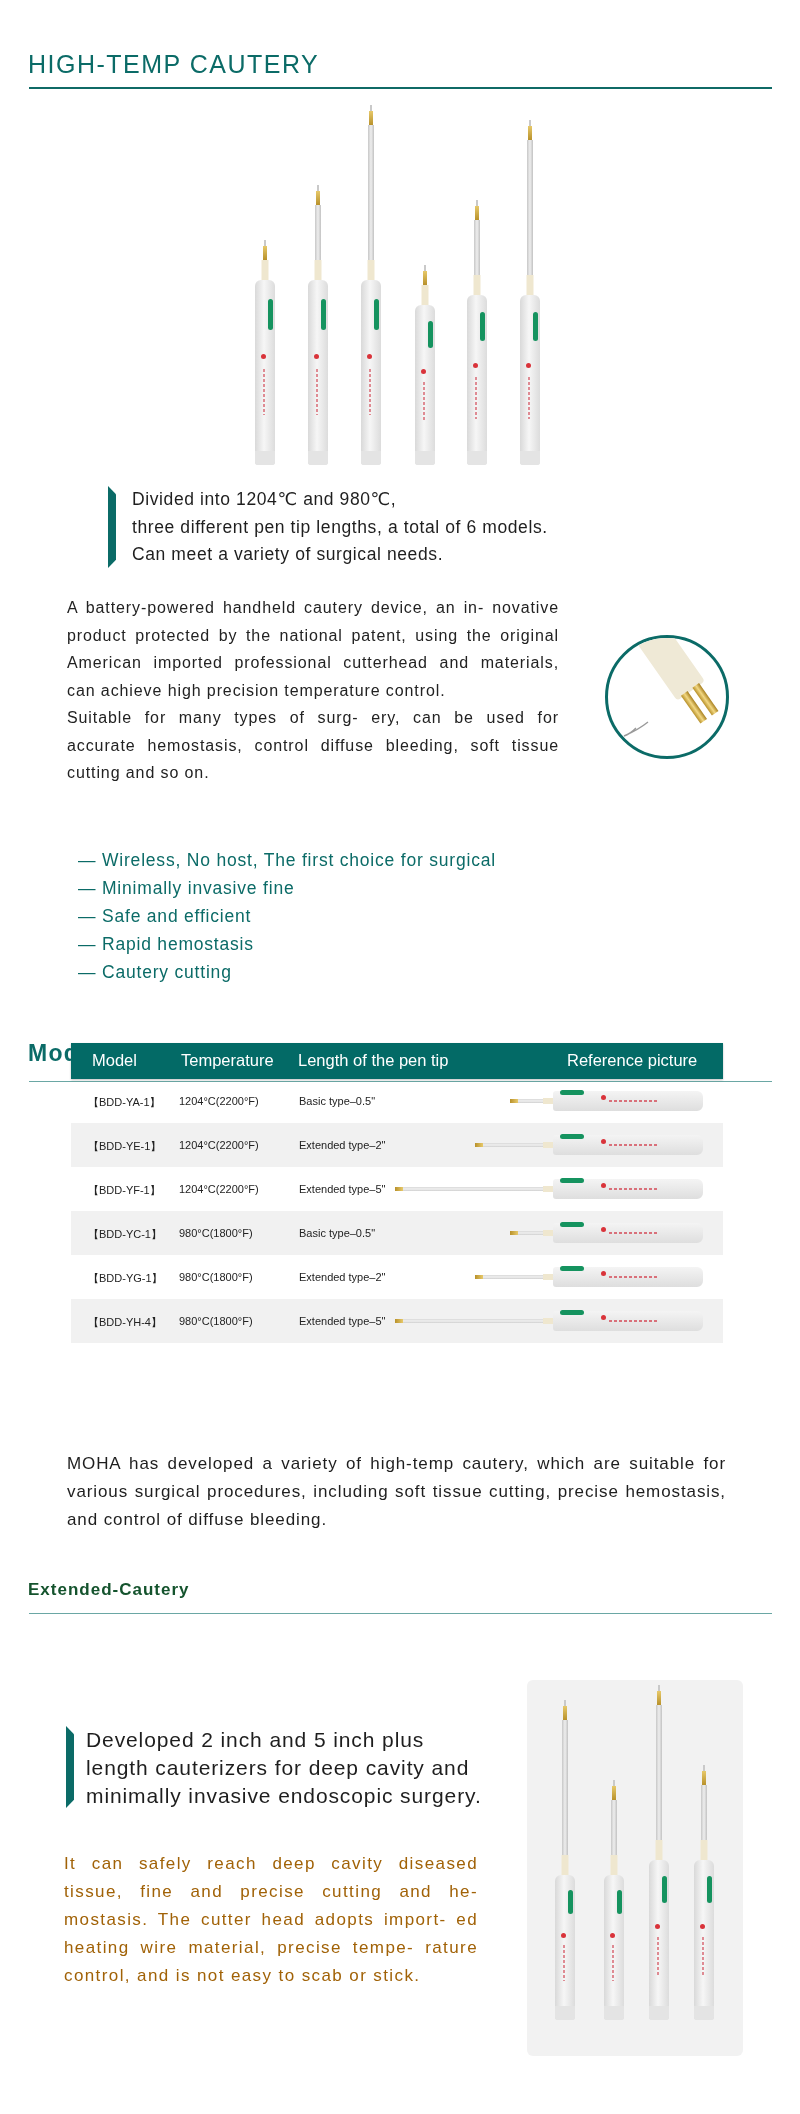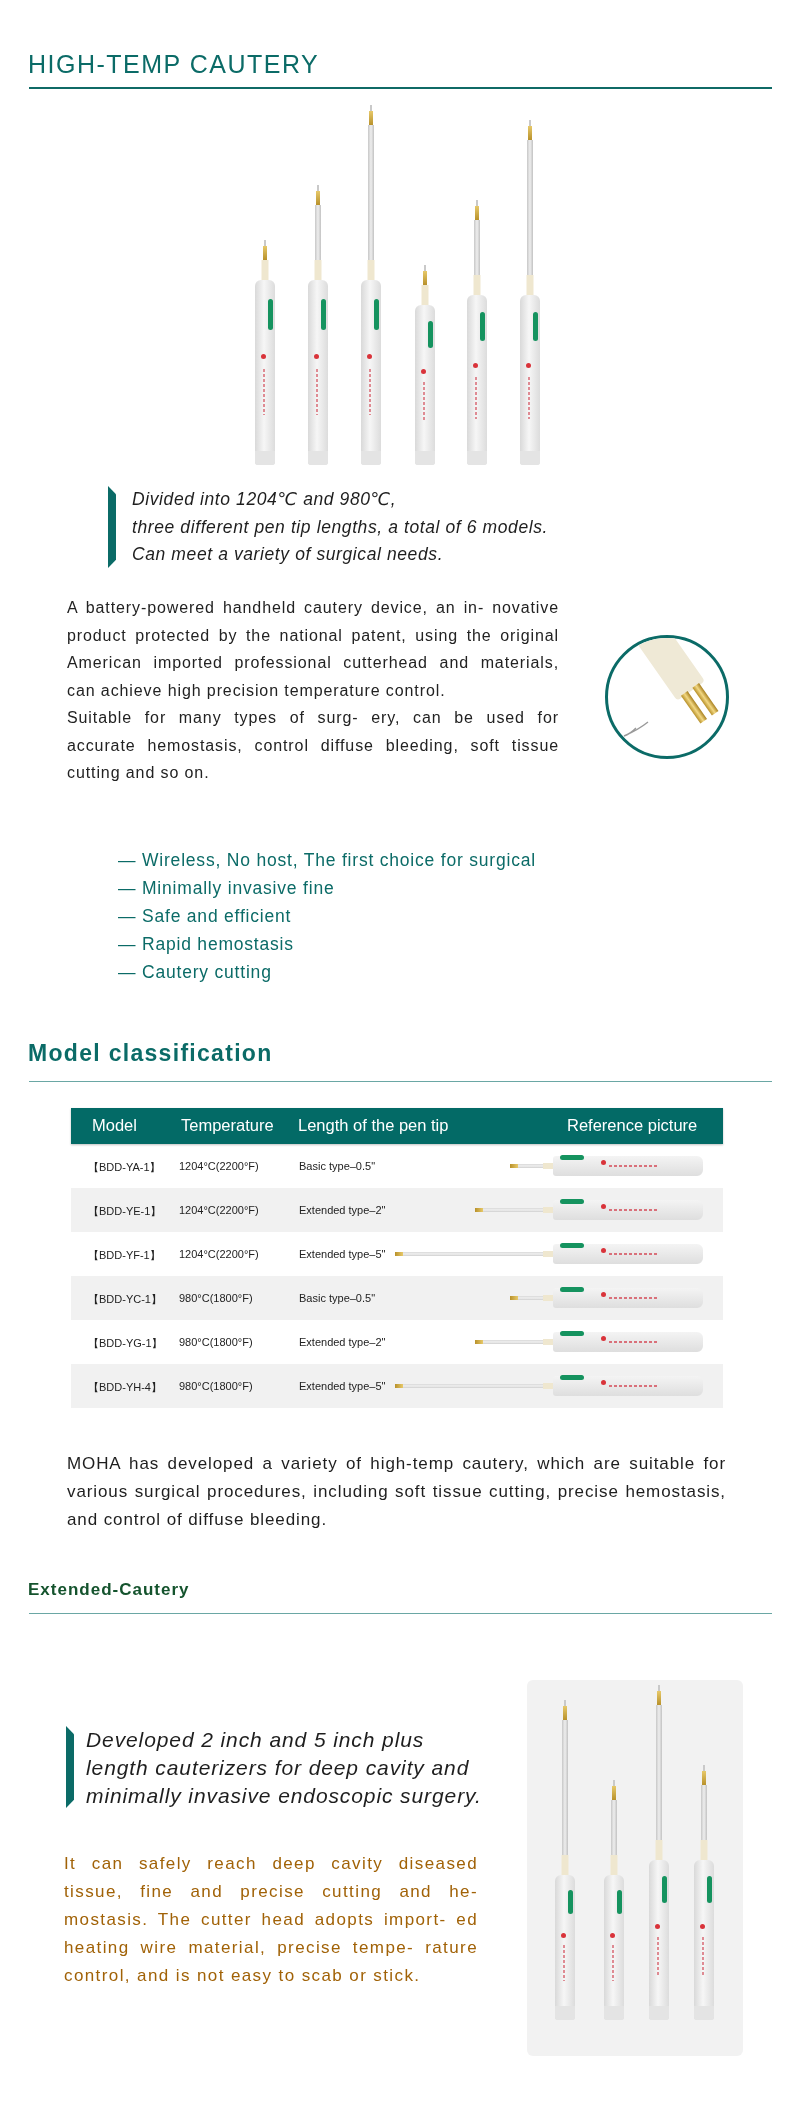--- a/index.html
+++ b/index.html
@@ -19,33 +19,33 @@
   .pen .shaft { position: absolute; left: 50%; width: 6px; transform: translateX(-50%); background: linear-gradient(90deg,#c7c7c7,#eeeeee,#c2c2c2); }
   .pen .collar { position: absolute; left: 50%; width: 7px; transform: translateX(-50%); background: #efe7cf; }
   .pen .body { position: absolute; left: 0; width: 20px; border-radius: 6px 6px 3px 3px; background: linear-gradient(90deg,#d9d9d9,#f6f6f6 45%,#dcdcdc); }
   .pen .btn { position: absolute; right: 2px; width: 5px; border-radius: 3px; background: #15935f; }
   .pen .logo { position: absolute; left: 6px; width: 5px; height: 5px; border-radius: 50%; background: #d9333a; }
   .pen .print { position: absolute; left: 8px; width: 2px; background: repeating-linear-gradient(#d9707a 0 3px, transparent 3px 5px); opacity: .8; }
   .pen .cap { position: absolute; left: 0; width: 20px; height: 14px; background: #e4e4e4; border-radius: 0 0 3px 3px; }
 
   .callout { left: 108px; top: 486px; width: 560px; }
   .callout-bar { position: absolute; left: 0; top: 0; width: 8px; height: 82px; background: #0b6b67; clip-path: polygon(0 0, 100% 10%, 100% 90%, 0 100%); }
-  .callout-text { position: absolute; left: 24px; top: 0; font-size: 17.5px; line-height: 27.5px; letter-spacing: 0.6px; color: #1e1e1e; white-space: nowrap; font-style: italic; }
+  .callout-text { position: absolute; left: 24px; top: 0; font-size: 17.5px; line-height: 27.5px; letter-spacing: 0.6px; color: #1e1e1e; white-space: nowrap; }
 
   .para { left: 67px; top: 594px; width: 492px; font-size: 16px; line-height: 27.5px; letter-spacing: 0.9px; text-align: justify; color: #222; }
   .para p { margin: 0; }
 
   .circle { left: 605px; top: 635px; width: 124px; height: 124px; border: 3px solid #0b6b67; border-radius: 50%; overflow: hidden; }
 
   .features { left: 78px; top: 846px; font-size: 17.5px; line-height: 28px; letter-spacing: 0.8px; color: #0b6b67; }
-  .features li { list-style: none; white-space: nowrap; margin-left: 40px; }
+  .features li { list-style: none; white-space: nowrap; }
 
   .h2 { left: 28px; top: 1040px; font-size: 23px; letter-spacing: 1.3px; color: #0b6b67; }
 
-  .table { left: 71px; top: 1108px; width: 652px; }
+  .table { left: 71px; top: 1043px; width: 652px; }
   .thead { height: 36px; background: #036a66; color: #fff; position: relative; box-shadow: 0 1px 2px rgba(0,0,0,.25); font-size: 16.5px; }
   .thead span { position: absolute; top: 8px; white-space: nowrap; }
   .trow { position: relative; height: 44px; font-size: 11px; color: #222; }
   .trow.alt { background: #f1f1f1; }
   .trow span.cell { position: absolute; top: 16px; white-space: nowrap; }
   .hpen { position: absolute; height: 20px; top: 12px; }
   .hpen .hbody { position: absolute; right: 0; top: 0; width: 150px; height: 20px; border-radius: 3px 6px 6px 3px; background: linear-gradient(#f4f4f4,#dedede); }
   .hpen .hbtn { position: absolute; top: -1px; width: 24px; height: 5px; border-radius: 3px; background: #15935f; }
   .hpen .hlogo { position: absolute; top: 4px; width: 5px; height: 5px; border-radius: 50%; background: #d9333a; }
   .hpen .hprint { position: absolute; top: 9px; height: 2px; width: 50px; background: repeating-linear-gradient(90deg,#d9707a 0 3px, transparent 3px 5px); }

